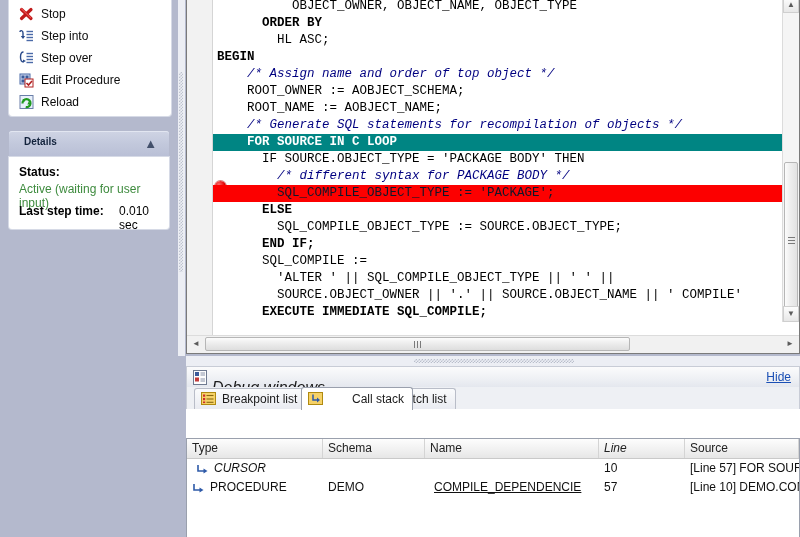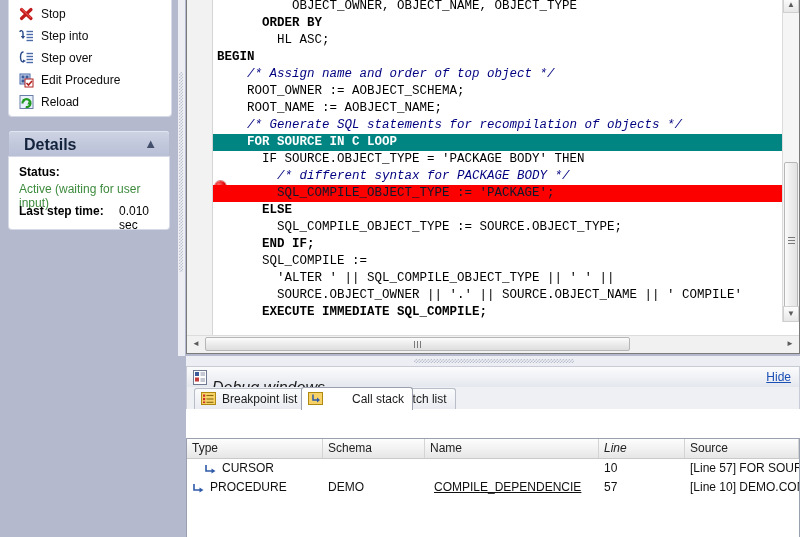--- a/index.html
+++ b/index.html
@@ -38,21 +38,21 @@
   .ico svg { display:block; }
 
   #details-header {
     position: absolute; left: 9px; top: 131px; width: 160px; height: 26px;
     background: linear-gradient(to bottom, #cfd4e4 0%, #c2c8dc 50%, #b9bfd5 100%);
     border-radius: 3px 3px 0 0;
     box-shadow: inset 0 1px 0 #e2e6f1;
   }
   #details-header .title {
     position: absolute; left: 15px; top: 5px;
-    font-weight: bold; font-size: 16px; color: #13233c;
+    font-weight: bold; font-size: 10px; color: #13233c;
   }
   #details-header .chev {
     position: absolute; right: 12px; top: 6px;
     color: #43506b; font-size: 13px; line-height: 13px;
   }
   #details-box {
     position: absolute; left: 9px; top: 157px; width: 160px; height: 72px;
     background: #fff; box-shadow: 0 0 0 1px #d6dae6;
     border-radius: 0 0 3px 3px;
   }
@@ -441,21 +441,21 @@
     <div id="grid">
       <div id="grid-header">
           <div class="gh" style="left: 0px; width: 136px;">Type</div>
           <div class="gh" style="left: 136px; width: 102px;">Schema</div>
           <div class="gh" style="left: 238px; width: 174px;">Name</div>
           <div class="gh" style="left: 412px; width: 86px; font-style: italic;">Line</div>
           <div class="gh" style="left: 498px; width: 114px;">Source</div>
         </div>
       <div id="grid-body">
           <div class="grow">
-            <div class="gc" style="left: 12px; width: 136px;"><span class="rowicon"><svg width="13" height="11" viewBox="0 0 13 11">
+            <div class="gc" style="left: 4px; width: 136px; font-style: italic;"><span class="rowicon"><svg width="13" height="11" viewBox="0 0 13 11">
                   <path d="M2 1 L2 7 L8 7" fill="none" stroke="#2e5aa8" stroke-width="1.6"></path>
                   <path d="M7.5 4.4 l4 2.6 l-4 2.6 z" fill="#2e5aa8"></path>
                 </svg></span>CURSOR</div>
             <div class="gc" style="left: 136px; width: 102px;"></div>
             <div class="gc" style="left: 238px; width: 174px;"></div>
             <div class="gc" style="left: 412px; width: 86px;">10</div>
             <div class="gc" style="left: 498px; width: 114px;">[Line 57]  FOR SOURCE</div>
           </div>
           <div class="grow">
             <div class="gc" style="left: 0px; width: 136px;"><span class="rowicon"><svg width="13" height="11" viewBox="0 0 13 11">

